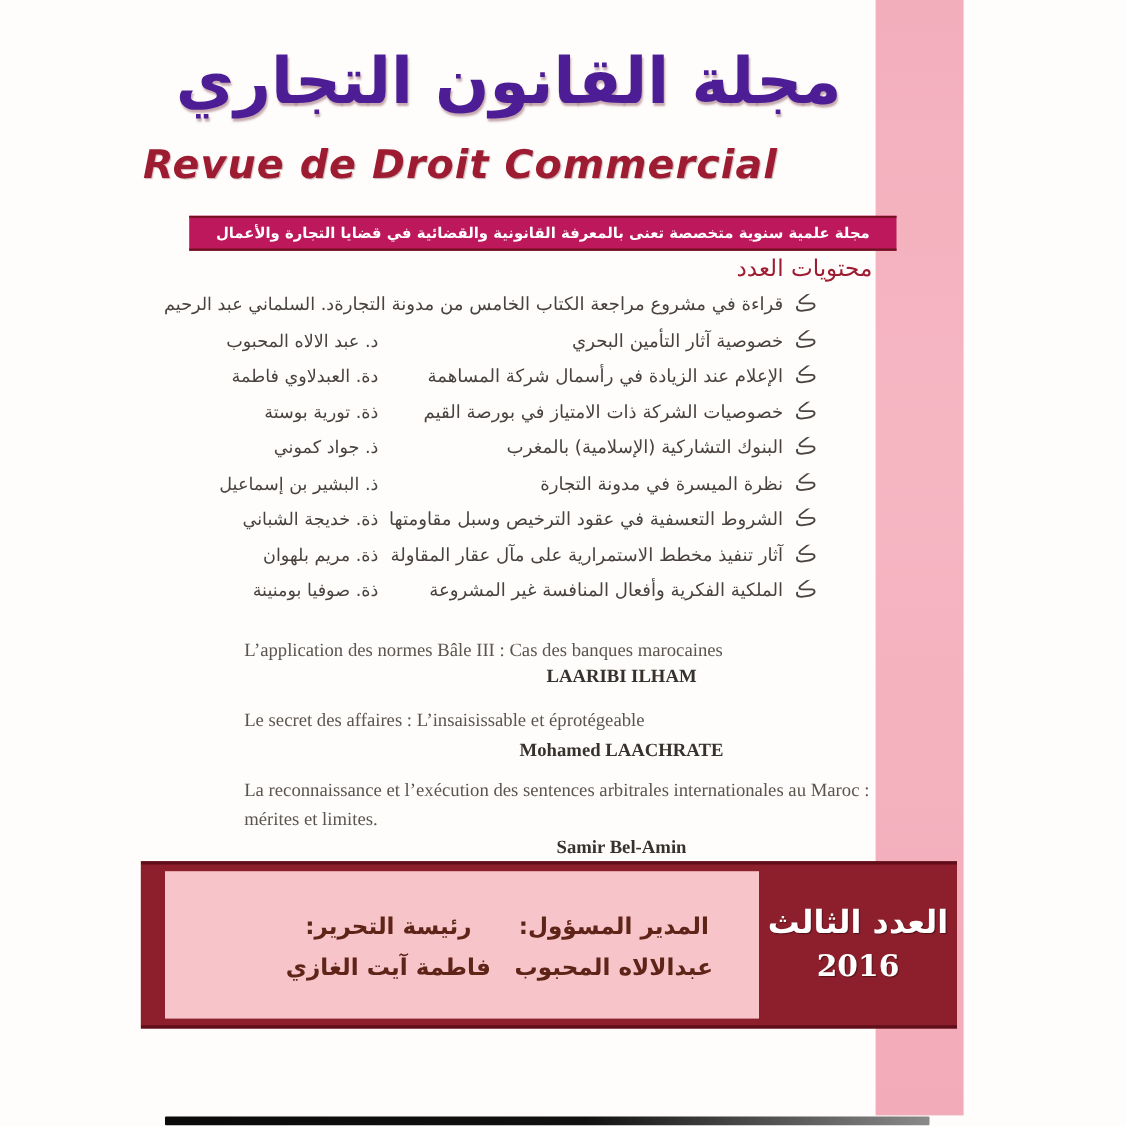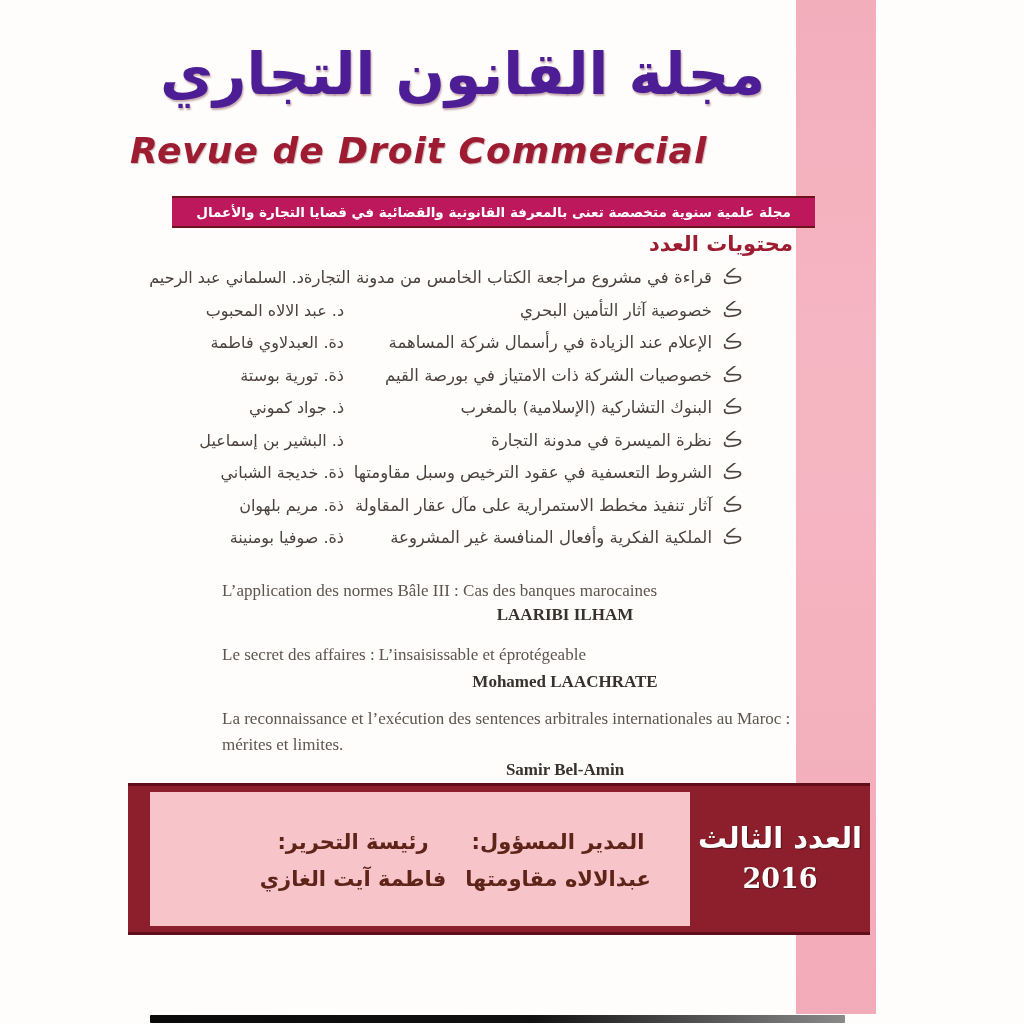--- a/index.html
+++ b/index.html
@@ -33,21 +33,21 @@
     display:flex;align-items:center;justify-content:center;
     direction:rtl;
     margin-left:20px;
   }
   .banner span{
     color:#ffffff;font-size:13.5px;font-weight:bold;white-space:nowrap;
   }
   .contents-heading{
     position:absolute;left:130px;top:232px;width:663px;
     text-align:right;direction:rtl;
-    font-size:21px;font-weight:bold;color:#9e1c31;
+    font-size:21px;font-weight:normal;color:#9e1c31;
   }
   .toc{
     position:absolute;left:148px;top:266px;width:594px;
     direction:rtl;display:flex;flex-direction:column;row-gap:12.5px;
   }
   .toc-row{
     display:flex;justify-content:space-between;align-items:baseline;
     height:20px;line-height:20px;
   }
   .toc-title{
@@ -165,21 +165,21 @@
   <p class="fr-title" style="top:642px">Le secret des affaires : L’insaisissable et éprotégeable</p>
   <p class="fr-author" style="top:672px">Mohamed LAACHRATE</p>
   <p class="fr-title" style="top:706px">La reconnaissance et l’exécution des sentences arbitrales internationales au Maroc : mérites et limites.</p>
   <p class="fr-author" style="top:760px">Samir Bel-Amin</p>
 </div>
 
 <div class="footer-band">
   <div class="credits-box">
     <div class="credit-col director">
       <div>المدير المسؤول:</div>
-      <div>عبدالالاه مقاومتها</div>
+      <div>عبدالالاه المحبوب</div>
     </div>
     <div class="credit-col editor">
       <div>رئيسة التحرير:</div>
       <div>فاطمة آيت الغازي</div>
     </div>
   </div>
   <div class="issue-area">
     <div class="issue-label">العدد الثالث</div>
     <div class="issue-year">2016</div>
   </div>

